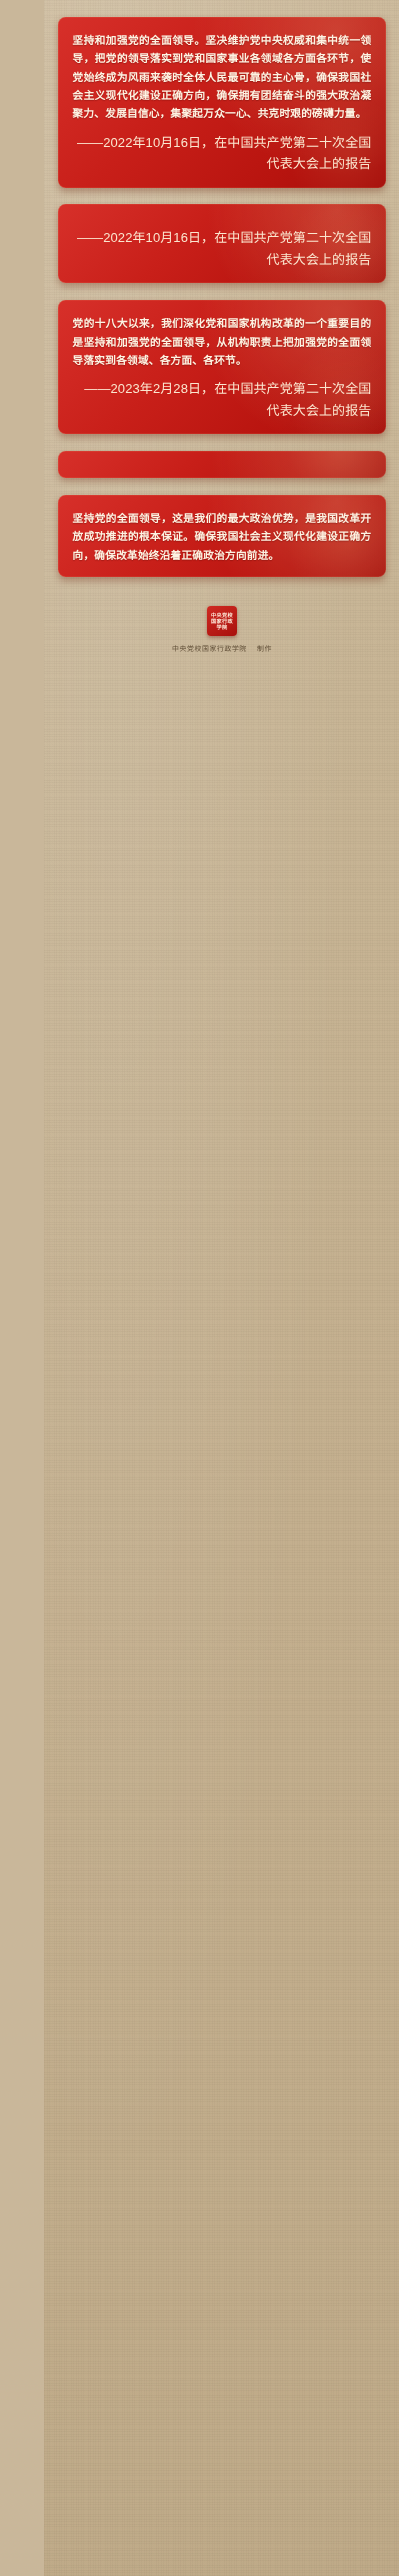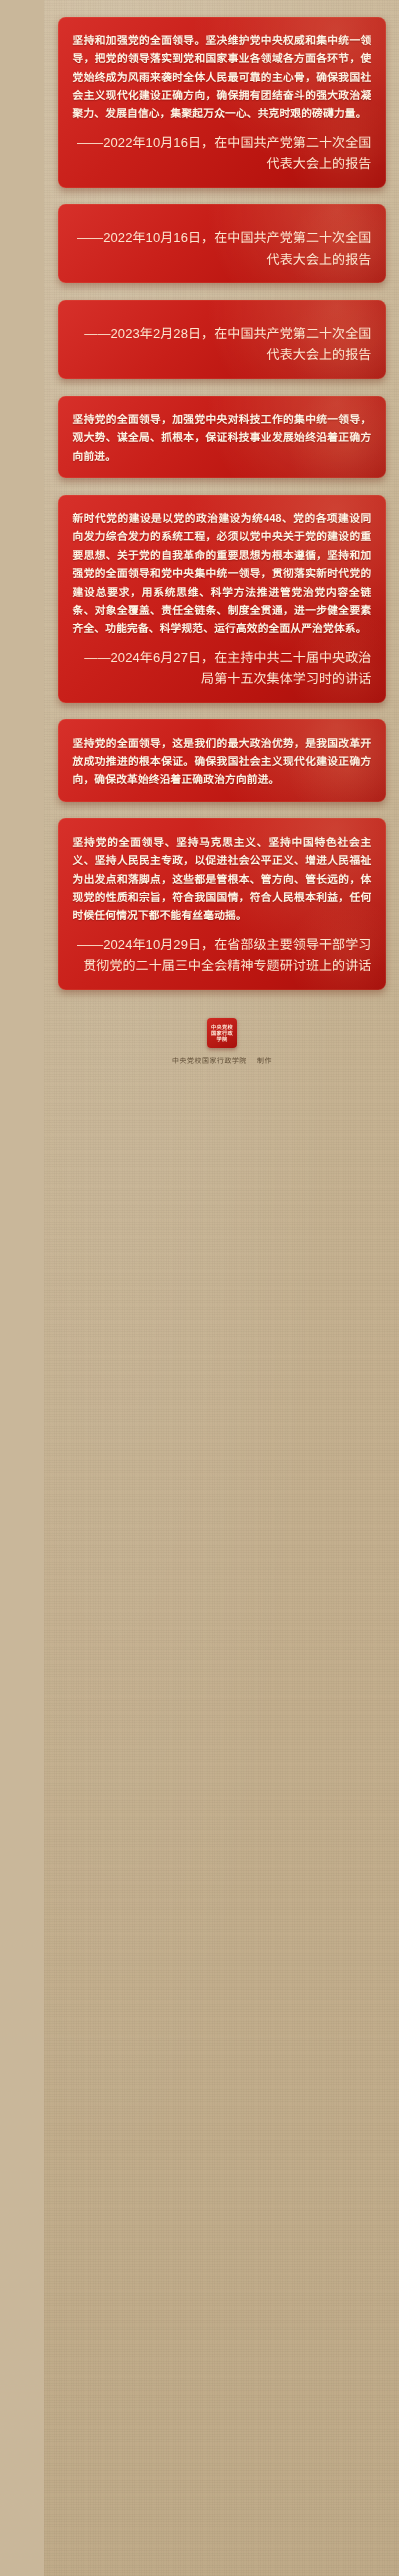--- a/index.html
+++ b/index.html
@@ -124,41 +124,33 @@
     <div class="card">
       <p class="quote">坚持和加强党的全面领导。坚决维护党中央权威和集中统一领导，把党的领导落实到党和国家事业各领域各方面各环节，使党始终成为风雨来袭时全体人民最可靠的主心骨，确保我国社会主义现代化建设正确方向，确保拥有团结奋斗的强大政治凝聚力、发展自信心，集聚起万众一心、共克时艰的磅礴力量。</p>
       <div class="source">——2022年10月16日，在中国共产党第二十次全国代表大会上的报告</div>
     </div>
 
     <div class="card">
       <div class="source">——2022年10月16日，在中国共产党第二十次全国代表大会上的报告</div>
     </div>
 
     <div class="card">
+      <p class="quote">党的十八大以来，我们深化党和国家机构改革的一个重要目的是坚持和加强党的全面领导，从机构职责上把加强党的全面领导落实到各领域、各方面、各环节。</p>
       <div class="source">——2023年2月28日，在中国共产党第二十次全国代表大会上的报告</div>
     </div>
 
     <div class="card">
-      <p class="quote">坚持党的全面领导，加强党中央对科技工作的集中统一领导，观大势、谋全局、抓根本，保证科技事业发展始终沿着正确方向前进。</p>
     </div>
 
-    <div class="card">
-      <p class="quote">新时代党的建设是以党的政治建设为统448、党的各项建设同向发力综合发力的系统工程，必须以党中央关于党的建设的重要思想、关于党的自我革命的重要思想为根本遵循，坚持和加强党的全面领导和党中央集中统一领导，贯彻落实新时代党的建设总要求，用系统思维、科学方法推进管党治党内容全链条、对象全覆盖、责任全链条、制度全贯通，进一步健全要素齐全、功能完备、科学规范、运行高效的全面从严治党体系。</p>
-      <div class="source">——2024年6月27日，在主持中共二十届中央政治局第十五次集体学习时的讲话</div>
-    </div>
 
     <div class="card">
       <p class="quote">坚持党的全面领导，这是我们的最大政治优势，是我国改革开放成功推进的根本保证。确保我国社会主义现代化建设正确方向，确保改革始终沿着正确政治方向前进。</p>
     </div>
 
 
-    <div class="card">
-      <p class="quote">坚持党的全面领导、坚持马克思主义、坚持中国特色社会主义、坚持人民民主专政，以促进社会公平正义、增进人民福祉为出发点和落脚点，这些都是管根本、管方向、管长远的，体现党的性质和宗旨，符合我国国情，符合人民根本利益，任何时候任何情况下都不能有丝毫动摇。</p>
-      <div class="source">——2024年10月29日，在省部级主要领导干部学习贯彻党的二十届三中全会精神专题研讨班上的讲话</div>
-    </div>
 
   </div>
 
   <div class="footer">
     <div class="seal">中央党校国家行政学院</div>
     <div class="footer-text">
       <span>中央党校国家行政学院</span>
       <span class="maker">制作</span>
     </div>
   </div>

